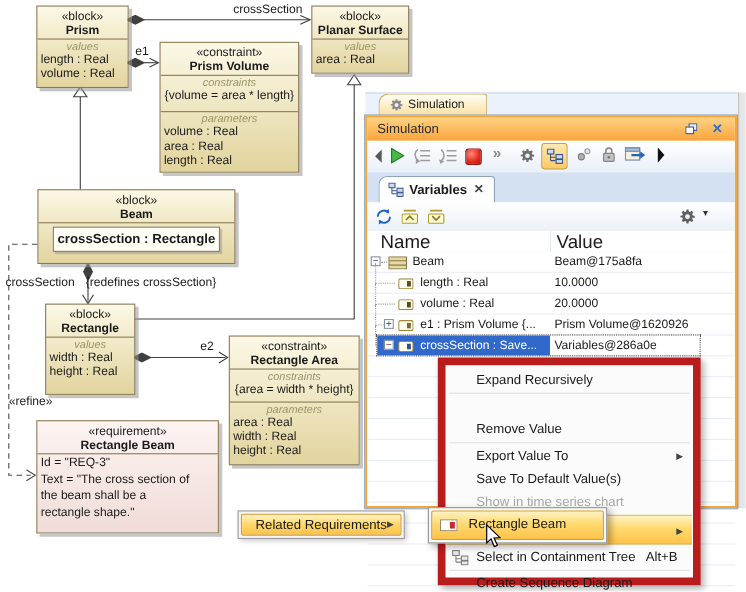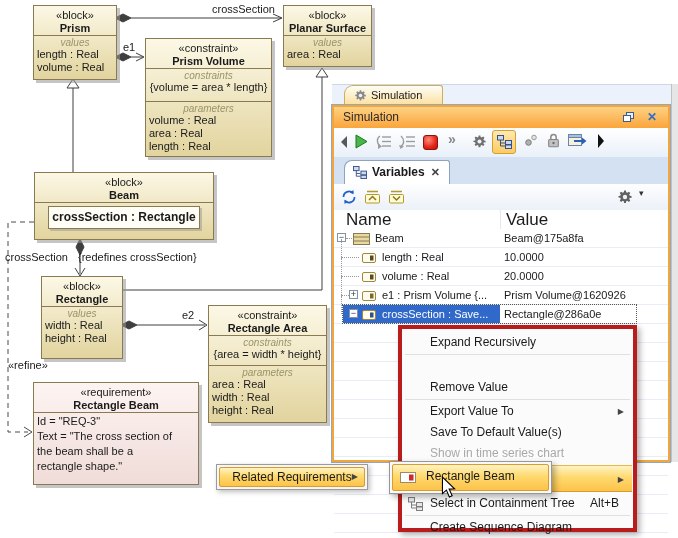--- a/index.html
+++ b/index.html
@@ -62,21 +62,21 @@
 
   
   .tico2{position:absolute;top:5px;}
   .toggleon{position:absolute;left:158px;top:2px;width:24px;height:24px;
             background:linear-gradient(#fde9b0,#fbCB63);border:1px solid #d89e2e;border-radius:3px;box-sizing:border-box;}
   .stopico{width:13px;height:13px;border:1px solid #8d1208;border-radius:3px;
            background:radial-gradient(circle at 35% 30%,#ff8a7a,#e2261a 60%,#b61508);}
 
   
   .cmenu{position:absolute;left:398px;top:325px;width:239px;height:207px;background:#fbfbfb;
-         border:4px solid #b91c1c;box-shadow:3px 3px 6px rgba(0,0,0,.3);box-sizing:border-box;padding-left:35px;}
+         border:7px solid #b91c1c;box-shadow:3px 3px 6px rgba(0,0,0,.3);box-sizing:border-box;padding-left:35px;}
   .cm-item{position:absolute;left:1px;right:1px;height:21px;line-height:21px;
            padding-left:27px;font-size:12px;color:#1a1a1a;box-sizing:border-box;}
   .cm-item.dis{color:#a8a8a8;}
   .cm-sep{position:absolute;left:3px;right:3px;height:1px;background:#e0e0e0;}
   .cm-arrow{position:absolute;right:8px;top:0;font-size:8px;color:#444;}
   .cm-short{position:absolute;right:13px;top:0;}
   .hlband{position:absolute;left:1px;right:1px;top:136px;height:27px;
           background:linear-gradient(#fff3c4,#ffd96e 45%,#fcc34a);border-top:1px solid #e8b84a;border-bottom:1px solid #d89c2f;box-sizing:border-box;}
   .relbox{position:absolute;left:216px;top:464px;width:152px;height:26px;background:#f6f6f6;
           border:1px solid #9b9b9b;box-shadow:2px 2px 5px rgba(0,0,0,.25);box-sizing:border-box;}
@@ -395,21 +395,21 @@
       </div>
       <div class="row">
         <span class="selname"></span>
         <span class="dots-v" style="left:7px;top:-9px;height:18px;"></span>
         <span class="exp" style="left:15px;">−</span>
         <svg class="tico" style="left:28px;top:5px;" width="14" height="10" viewBox="0 0 14 10">
           <rect x="0.5" y="0.5" width="13" height="9" rx="1.5" fill="#fffdf0" stroke="#a08838"></rect>
           <rect x="8" y="2.5" width="3.5" height="5" fill="#30508a"></rect>
           </svg>
         <span class="abs" style="left:48px;color:#fff;">crossSection : Save...</span>
-        <span class="val">Rectangle@286a0e</span>
+        <span class="val">Variables@286a0e</span>
         <span class="focusrect"></span>
       </div>
       <div class="row"></div>
         <div class="row"></div>
         <div class="row"></div>
         <div class="row"></div>
       <div class="row"></div>
         <div class="row"></div>
         <div class="row"></div>
         <div class="row"></div>

